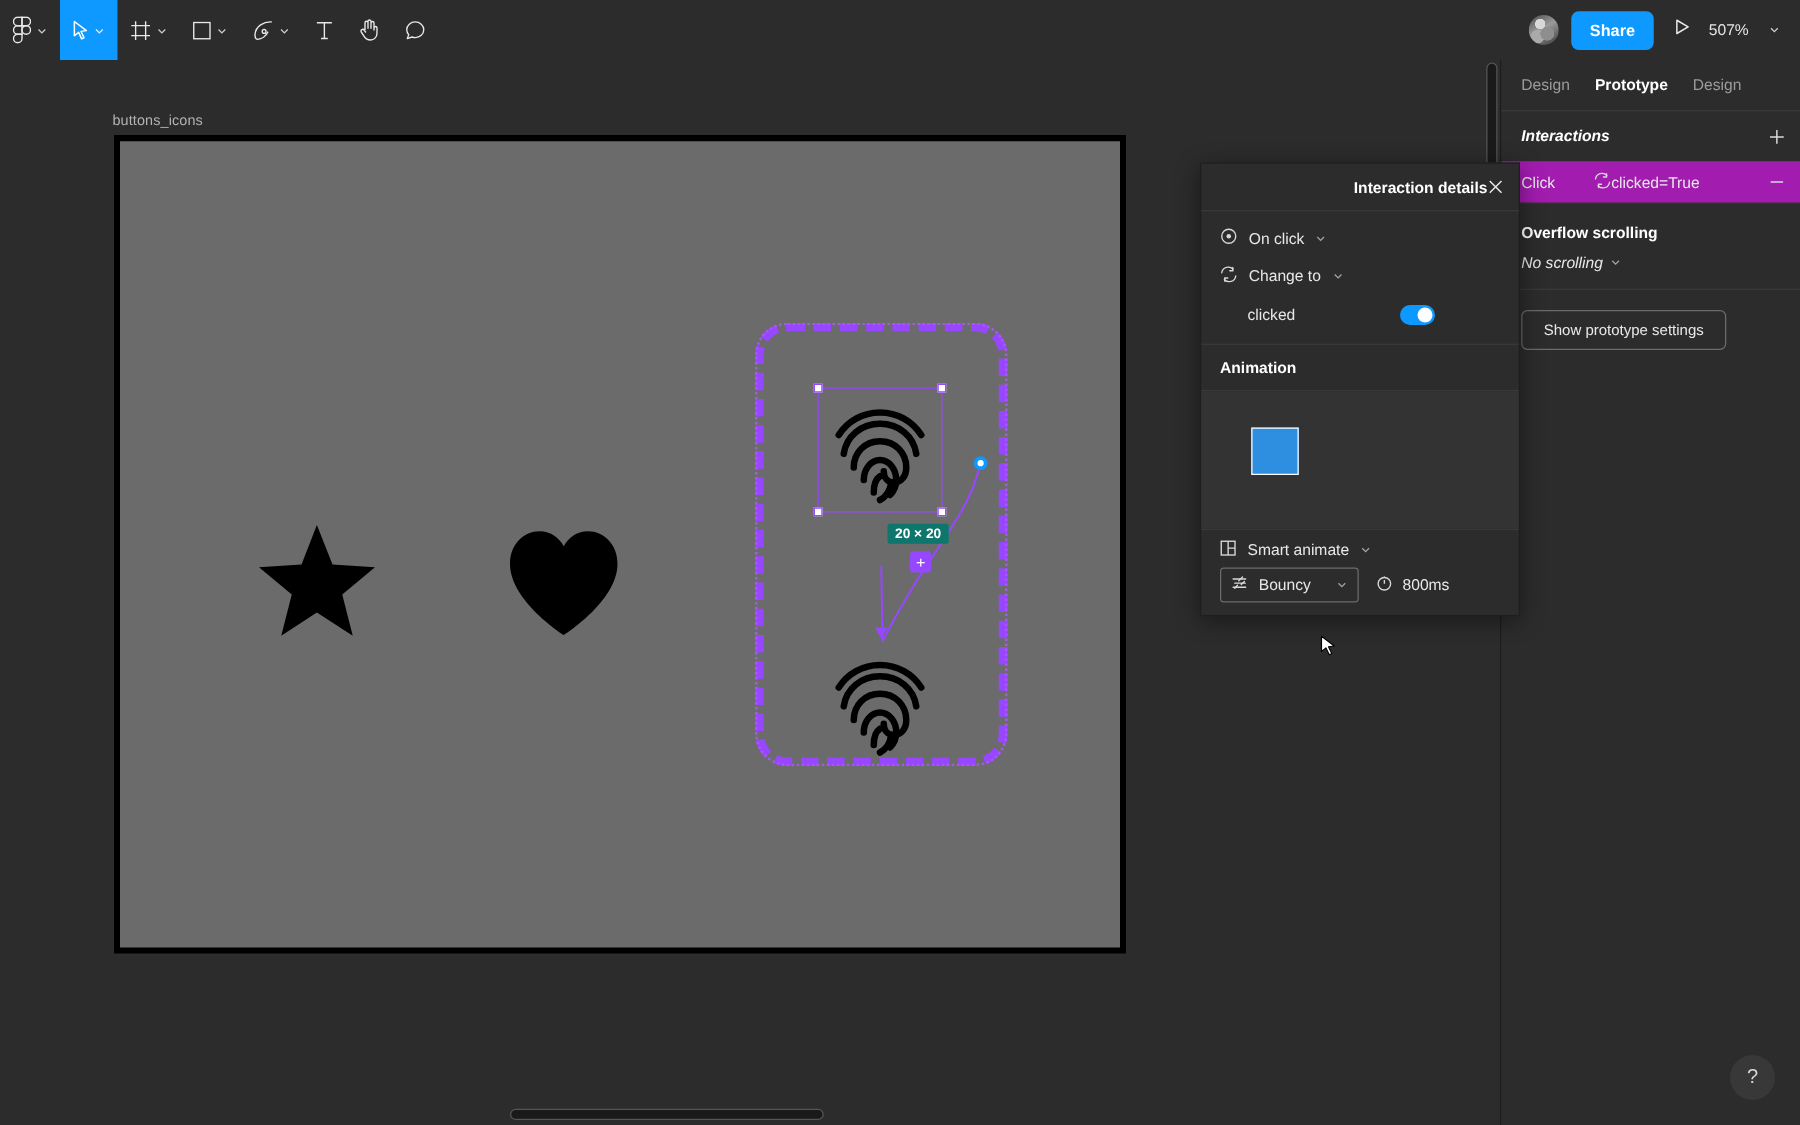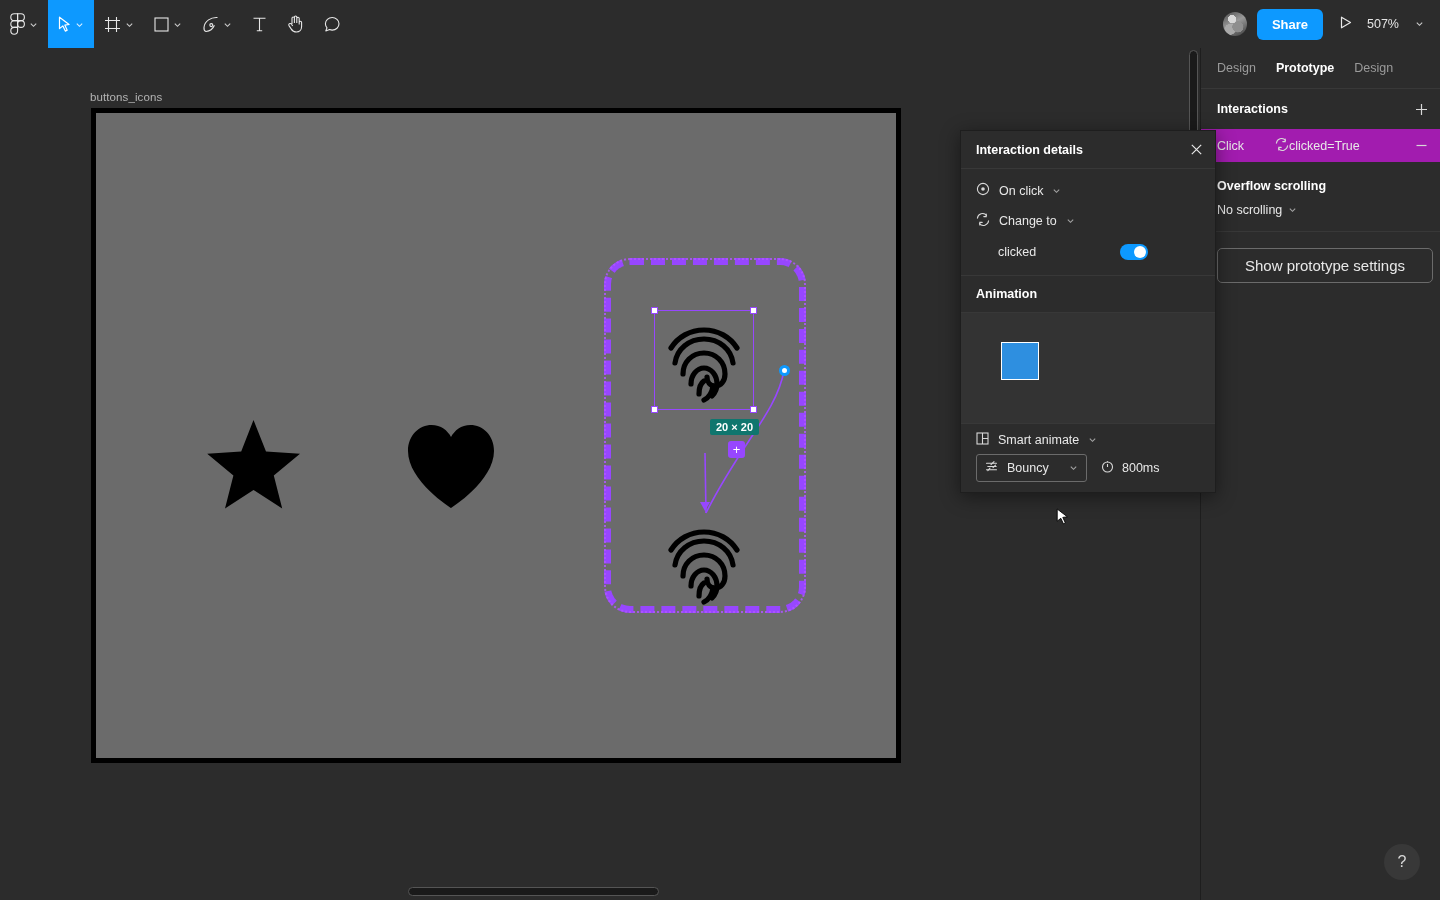--- a/index.html
+++ b/index.html
@@ -147,62 +147,62 @@
     height: 41px; display: flex; align-items: center; gap: 20px;
     padding-left: 16px; border-bottom: 1px solid #383838;
     font-size: 12.5px;
   }
   .rtab { color: #9b9b9b; cursor: default; }
   .rtab.active { color: #fff; font-weight: bold; }
 
   .sec-head {
     height: 40px; display: flex; align-items: center;
     justify-content: space-between; padding: 0 12px 0 16px;
-    color: #fff; font-size: 12.5px; font-weight: bold;
+    color: #fff; font-size: 12.5px; font-weight: bold; font-style: italic;
   }
   .icon-btn { color: #d8d8d8; cursor: default; display:flex; align-items:center; }
 
   .inter-row {
     height: 34px; display: flex; align-items: center;
     padding: 0 12px 0 16px; gap: 0;
     background: #a21caf; color: #e8e8e8; font-size: 12.5px;
     border-bottom: 1px solid #2c2c2c;
   }
   .inter-row .trig { width: 58px; }
   .inter-row .dest { flex: 1; }
 
   .sub-head {
     padding: 16px 16px 6px; color: #fff;
     font-size: 12.5px; font-weight: bold;
   }
   .of-row {
     display: flex; align-items: center; gap: 6px;
-    padding: 4px 16px 14px; color: #e8e8e8; font-size: 12.5px;
+    padding: 4px 16px 14px; color: #e8e8e8; font-size: 12.5px; font-style: italic;
   }
   .divider { height: 1px; background: #383838; }
   .proto-btn {
-    display: block; width: 216px; margin: 16px;
+    display: block; width: 164px; margin: 16px;
     padding: 8px 0; text-align: center;
     background: transparent; color: #e8e8e8;
     border: 1px solid #6b6b6b; border-radius: 5px;
-    font-size: 15px; cursor: default;
+    font-size: 12px; cursor: default;
     font-family: "Liberation Sans", sans-serif;
   }
 
   
   .popup {
     position: absolute; left: 960px; top: 130px;
     width: 256px; background: #2c2c2c;
     border: 1px solid #1e1e1e;
     box-shadow: 0 4px 18px rgba(0,0,0,.45);
     z-index: 30;
   }
   .popup-head {
     height: 38px; display: flex; align-items: center;
-    justify-content: space-between; padding: 0 12px 0 15px;
+    justify-content: flex-end; padding: 0 12px 0 15px;
     color: #fff; font-size: 12.5px; font-weight: bold;
     border-bottom: 1px solid #383838;
   }
   .p-row {
     display: flex; align-items: center; gap: 9px;
     padding: 7px 15px; color: #e8e8e8; font-size: 12.5px;
   }
   .p-row.first { padding-top: 13px; }
   .p-row.toggle-row { padding: 8px 15px 15px 15px; }
   .p-row .lbl { margin-left: 22px; }

